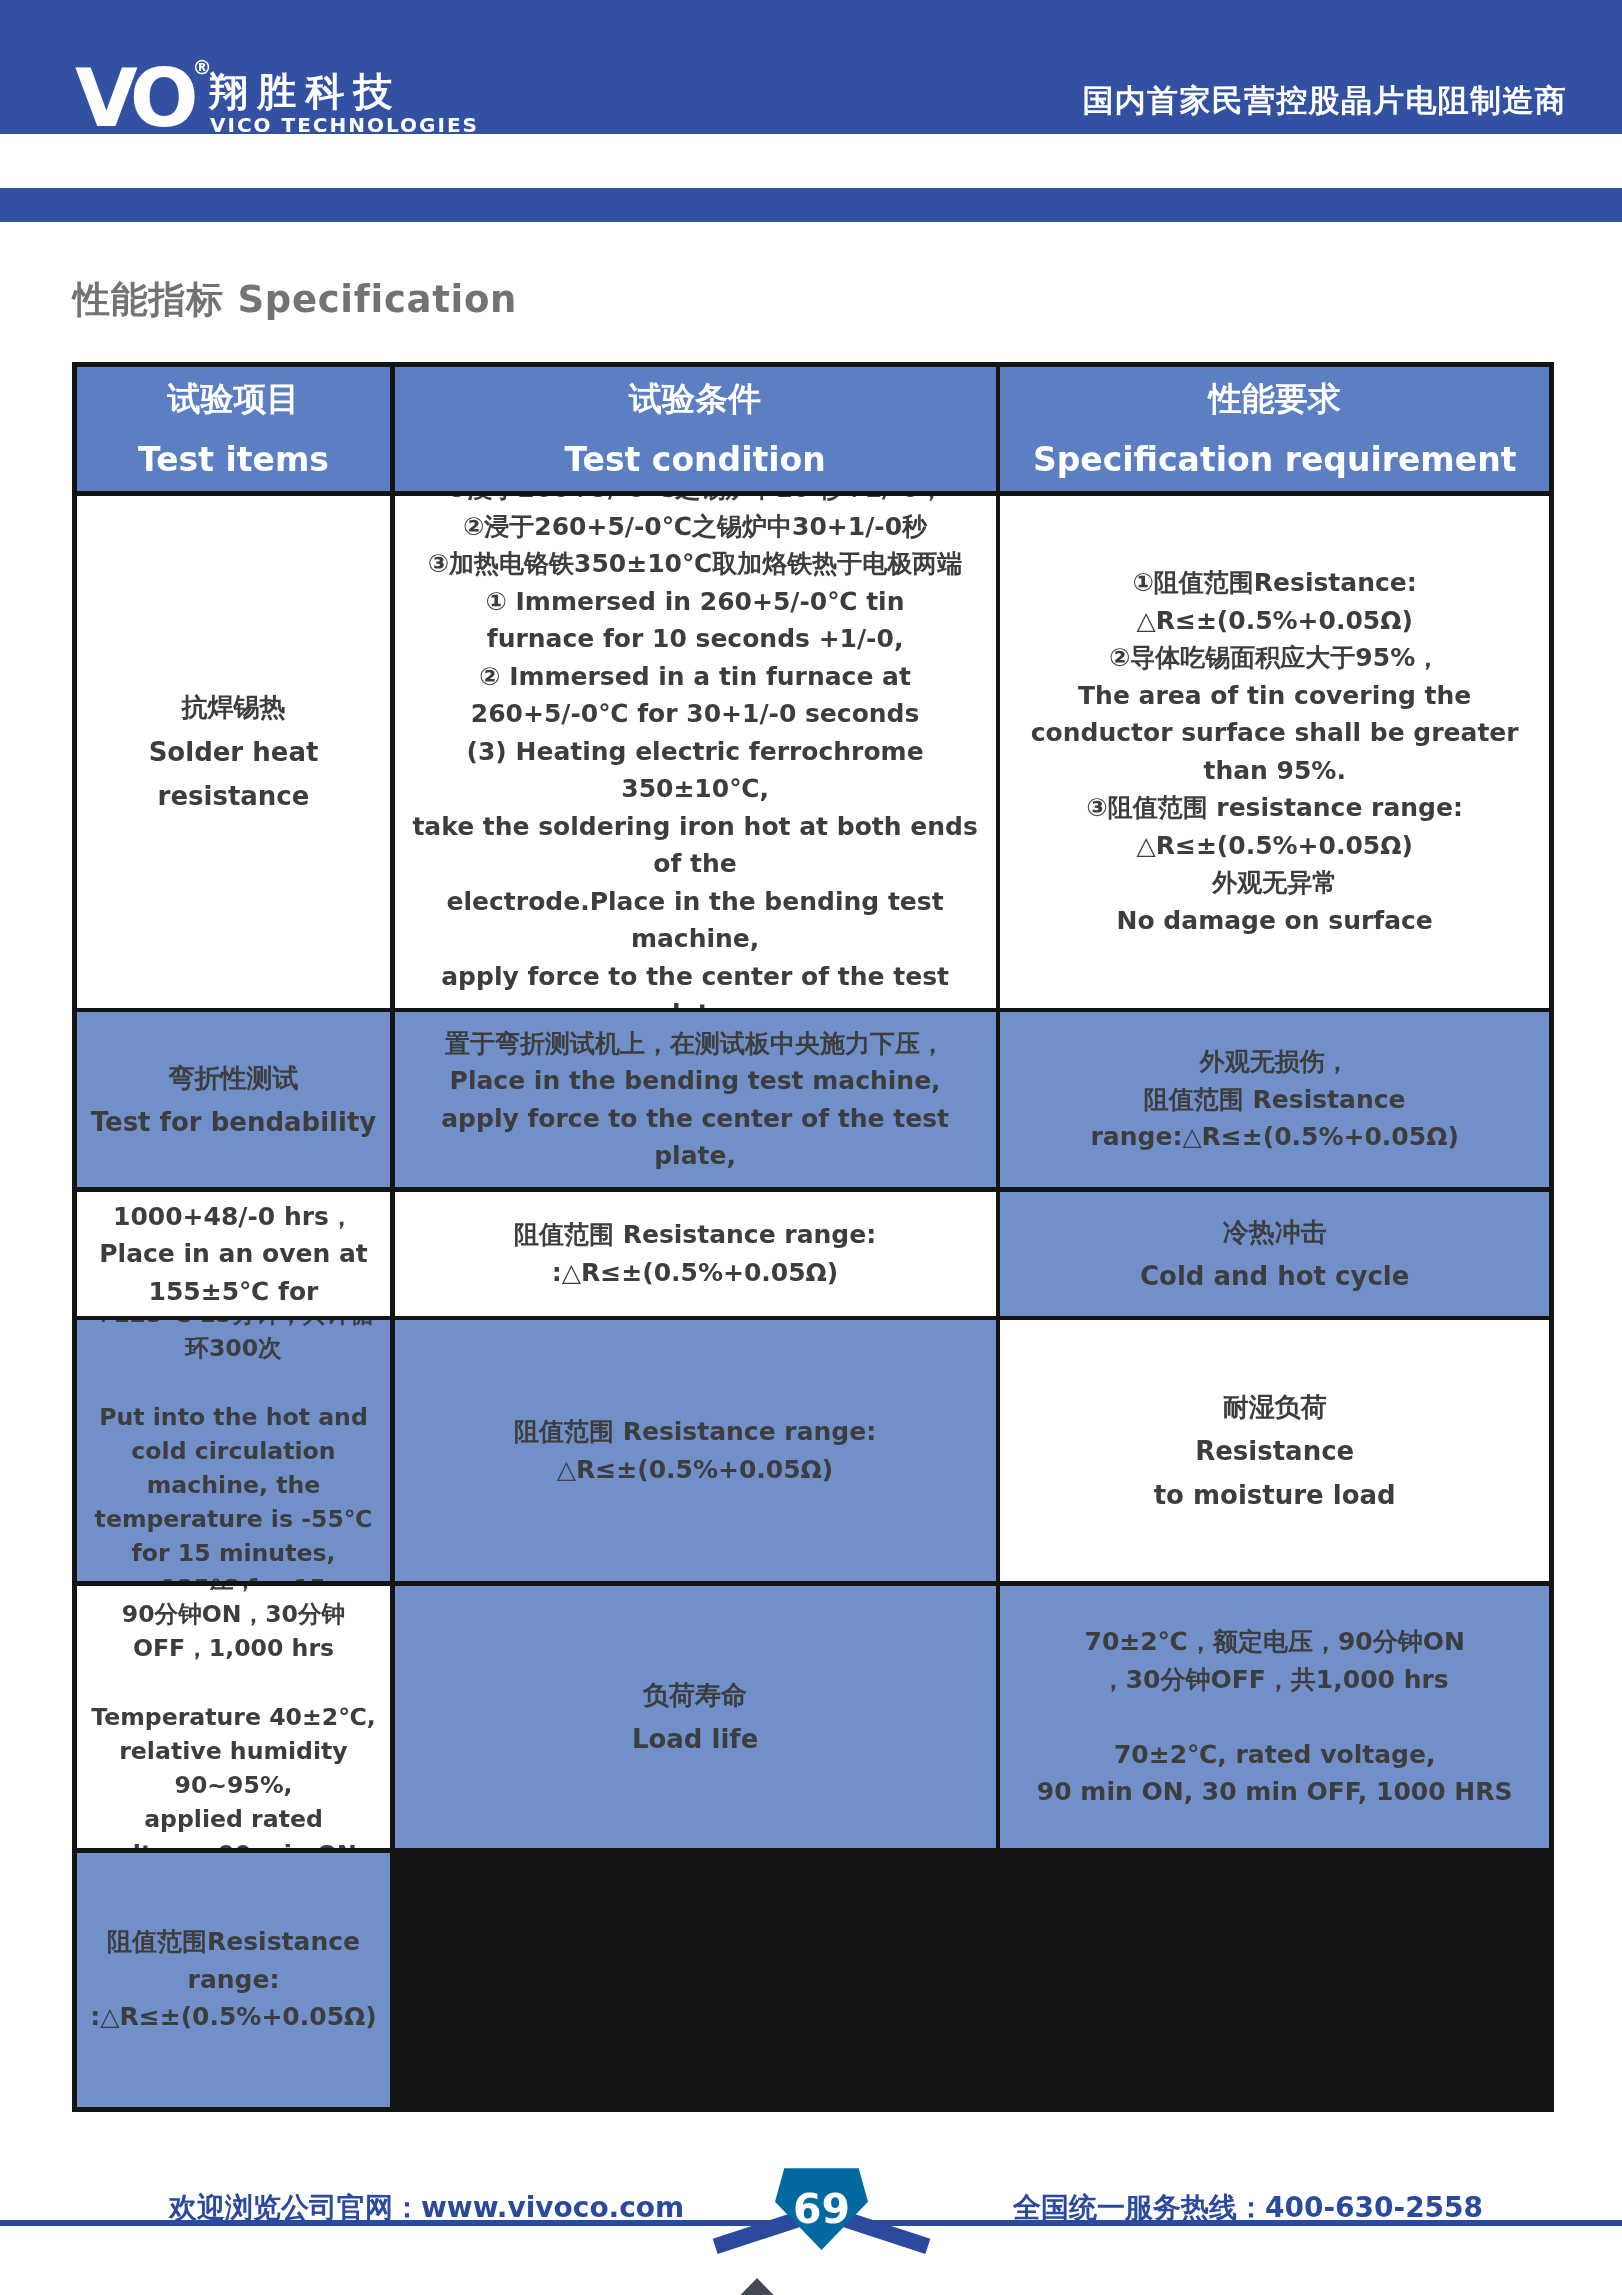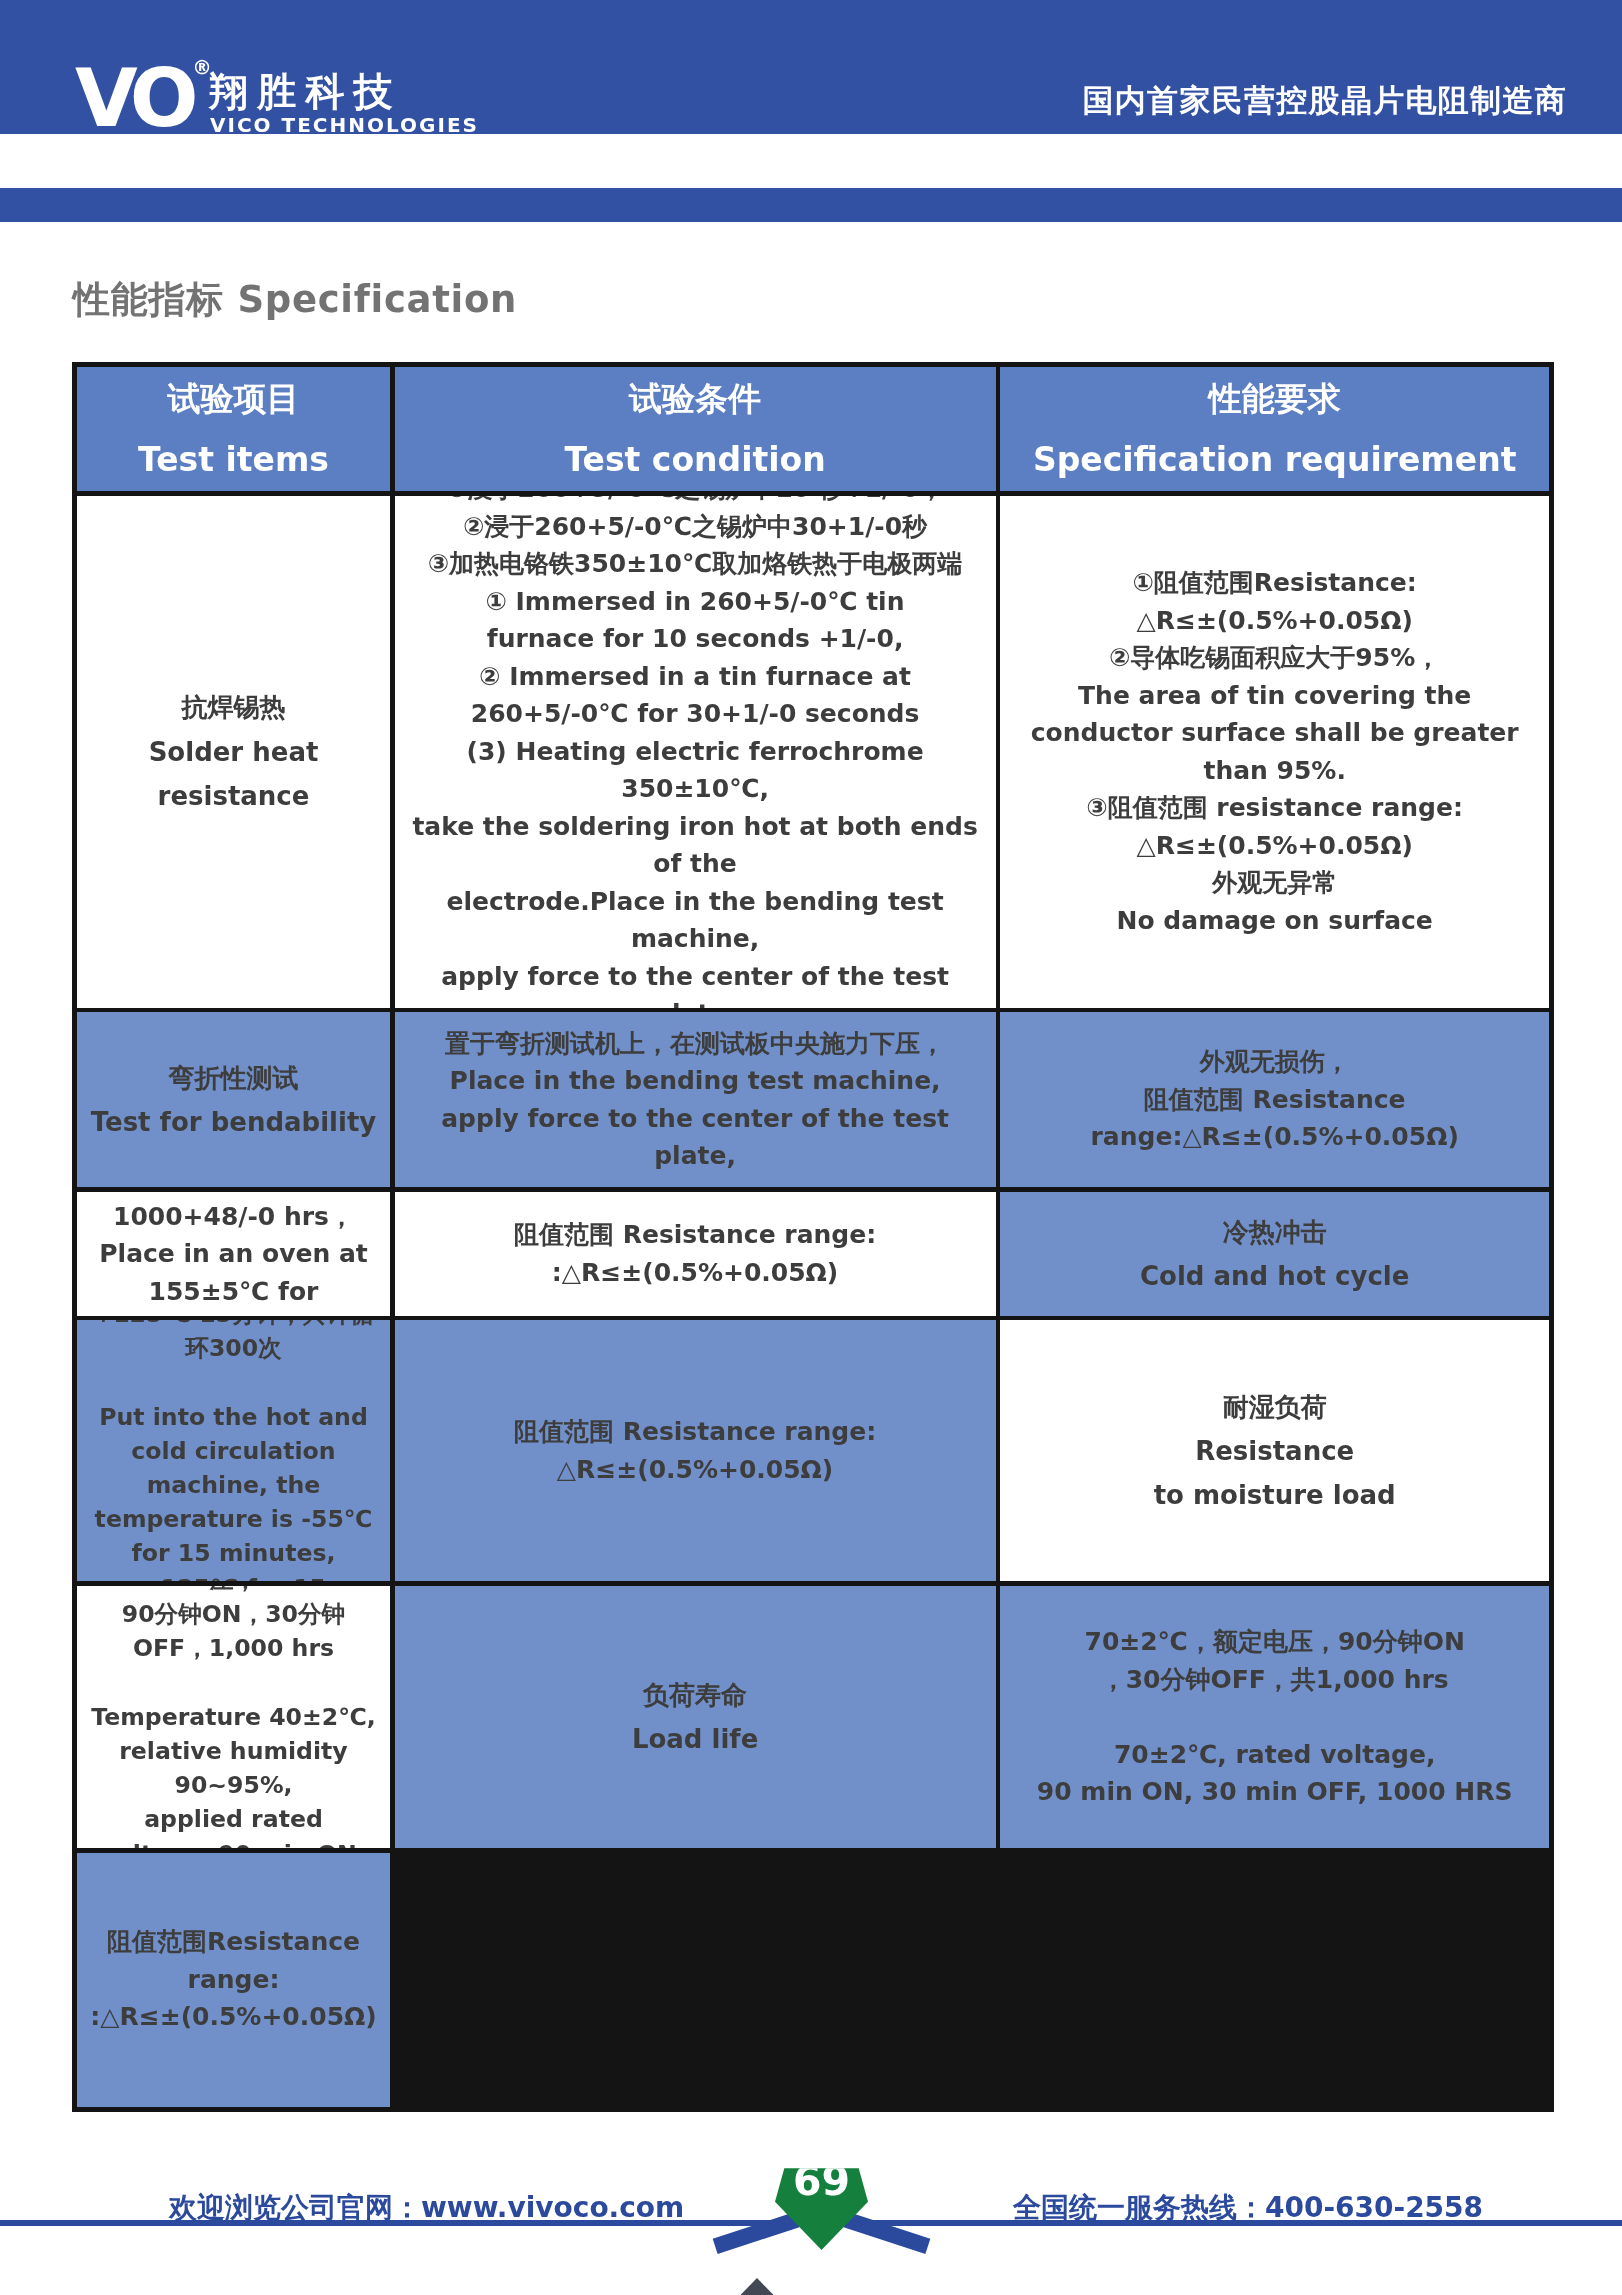--- a/index.html
+++ b/index.html
@@ -40,23 +40,23 @@
   .cell.condensed{font-size:23.6px;line-height:1.45;}
   
   .footer-rule{position:absolute;left:0;top:2220px;width:1623px;height:5.9px;background:#2b4a9d;z-index:2;}
   .footer-text{position:absolute;top:2189px;font-size:28px;font-weight:700;color:#2b4a9d;white-space:nowrap;z-index:2;}
   .footer-website{left:169px;}
   .footer-hotline{left:1013px;}
   .badge-ribbon{position:absolute;width:86px;height:15.7px;background:#2b4a9d;z-index:1;}
   .ribbon-left{left:713px;top:2225px;transform:rotate(-18deg);}
   .ribbon-right{left:844px;top:2225px;transform:rotate(18deg);}
   .page-badge{
-    position:absolute;left:775px;top:2157px;width:93px;height:93px;background:#15803d;z-index:3;
+    position:absolute;left:775px;top:2157px;width:93px;height:93px;background:#0369a1;z-index:3;
     clip-path:polygon(10% 12%, 90% 12%, 100% 48%, 50% 100%, 0% 48%);
-    display:flex;align-items:flex-start;justify-content:center;
+    display:flex;align-items:flex-end;justify-content:center;
   }
   .page-badge span{color:#ffffff;font-size:41px;font-weight:700;margin-bottom:17px;}
   .bottom-diamond{
     position:absolute;left:738px;top:2278px;width:38px;height:39px;background:#434854;
     clip-path:polygon(50% 0, 100% 50%, 50% 100%, 0 50%);
   }
 </style>
 </head>
 <body>
 

